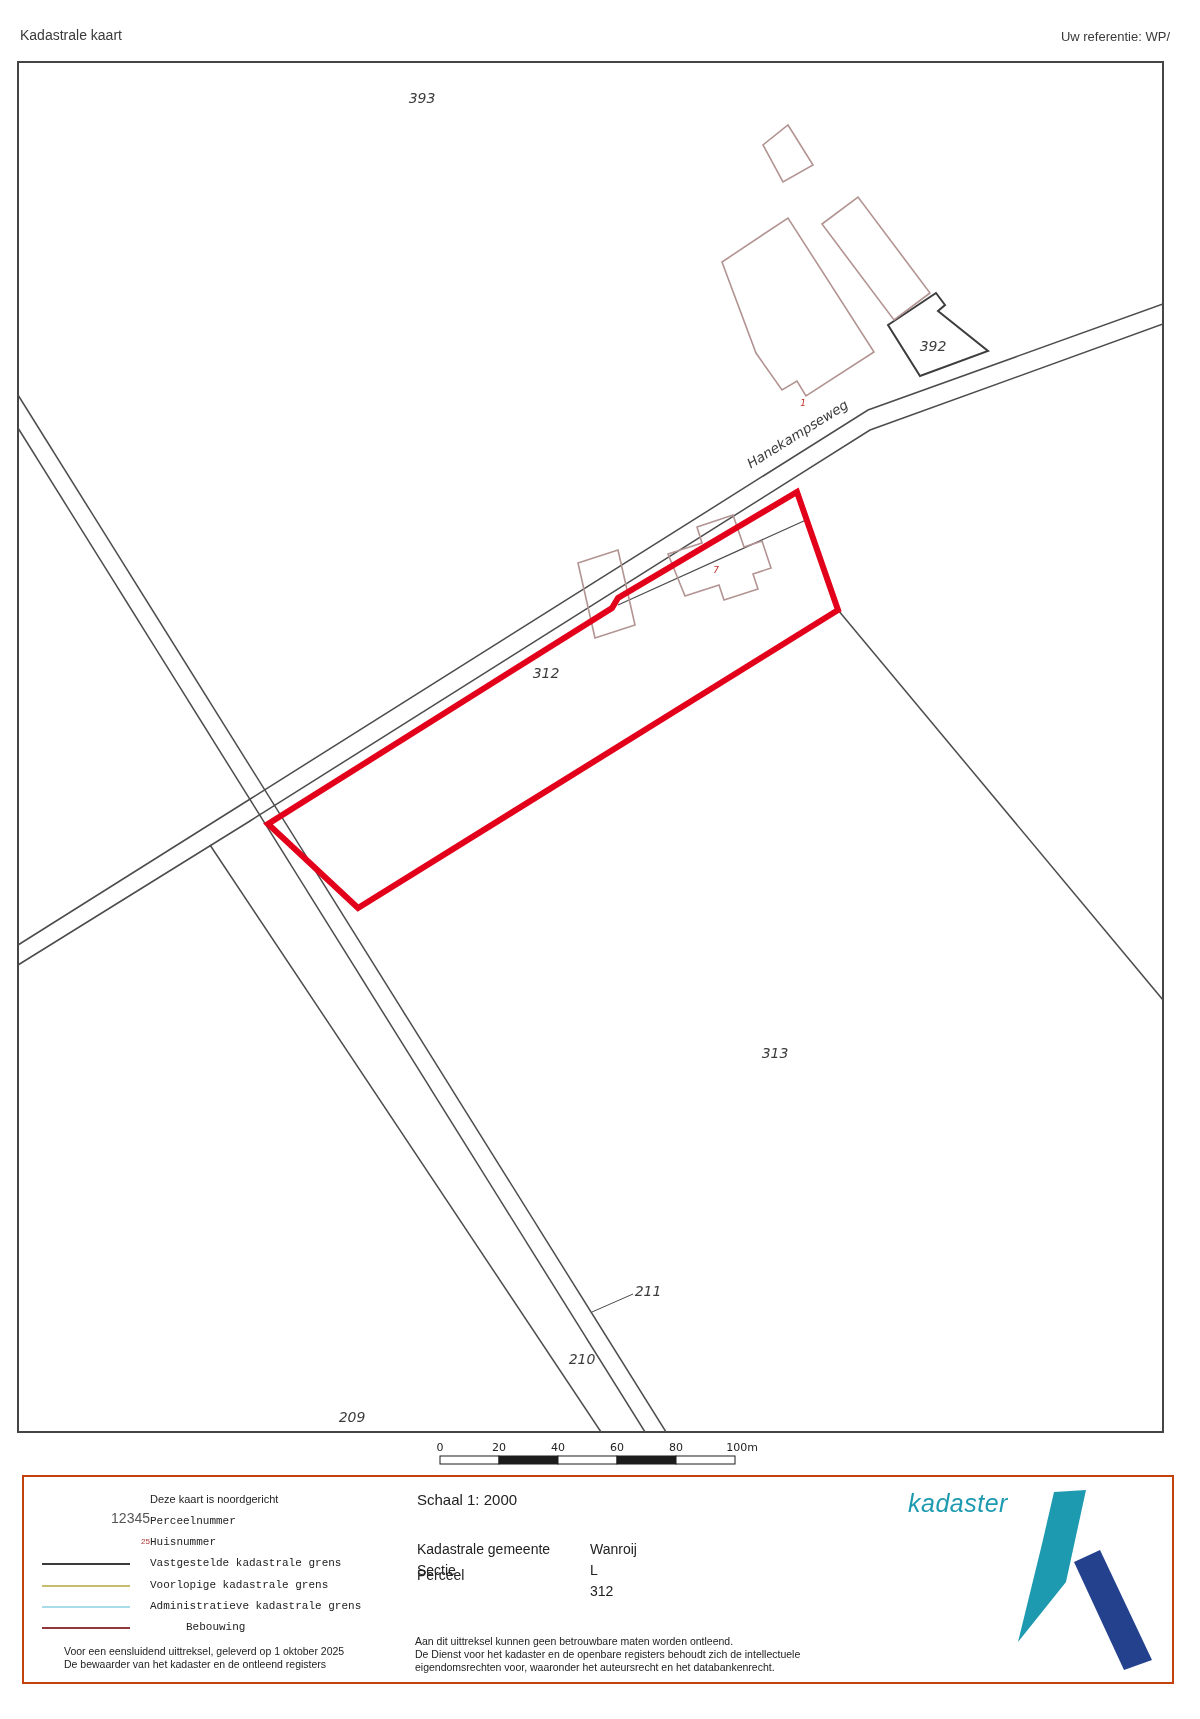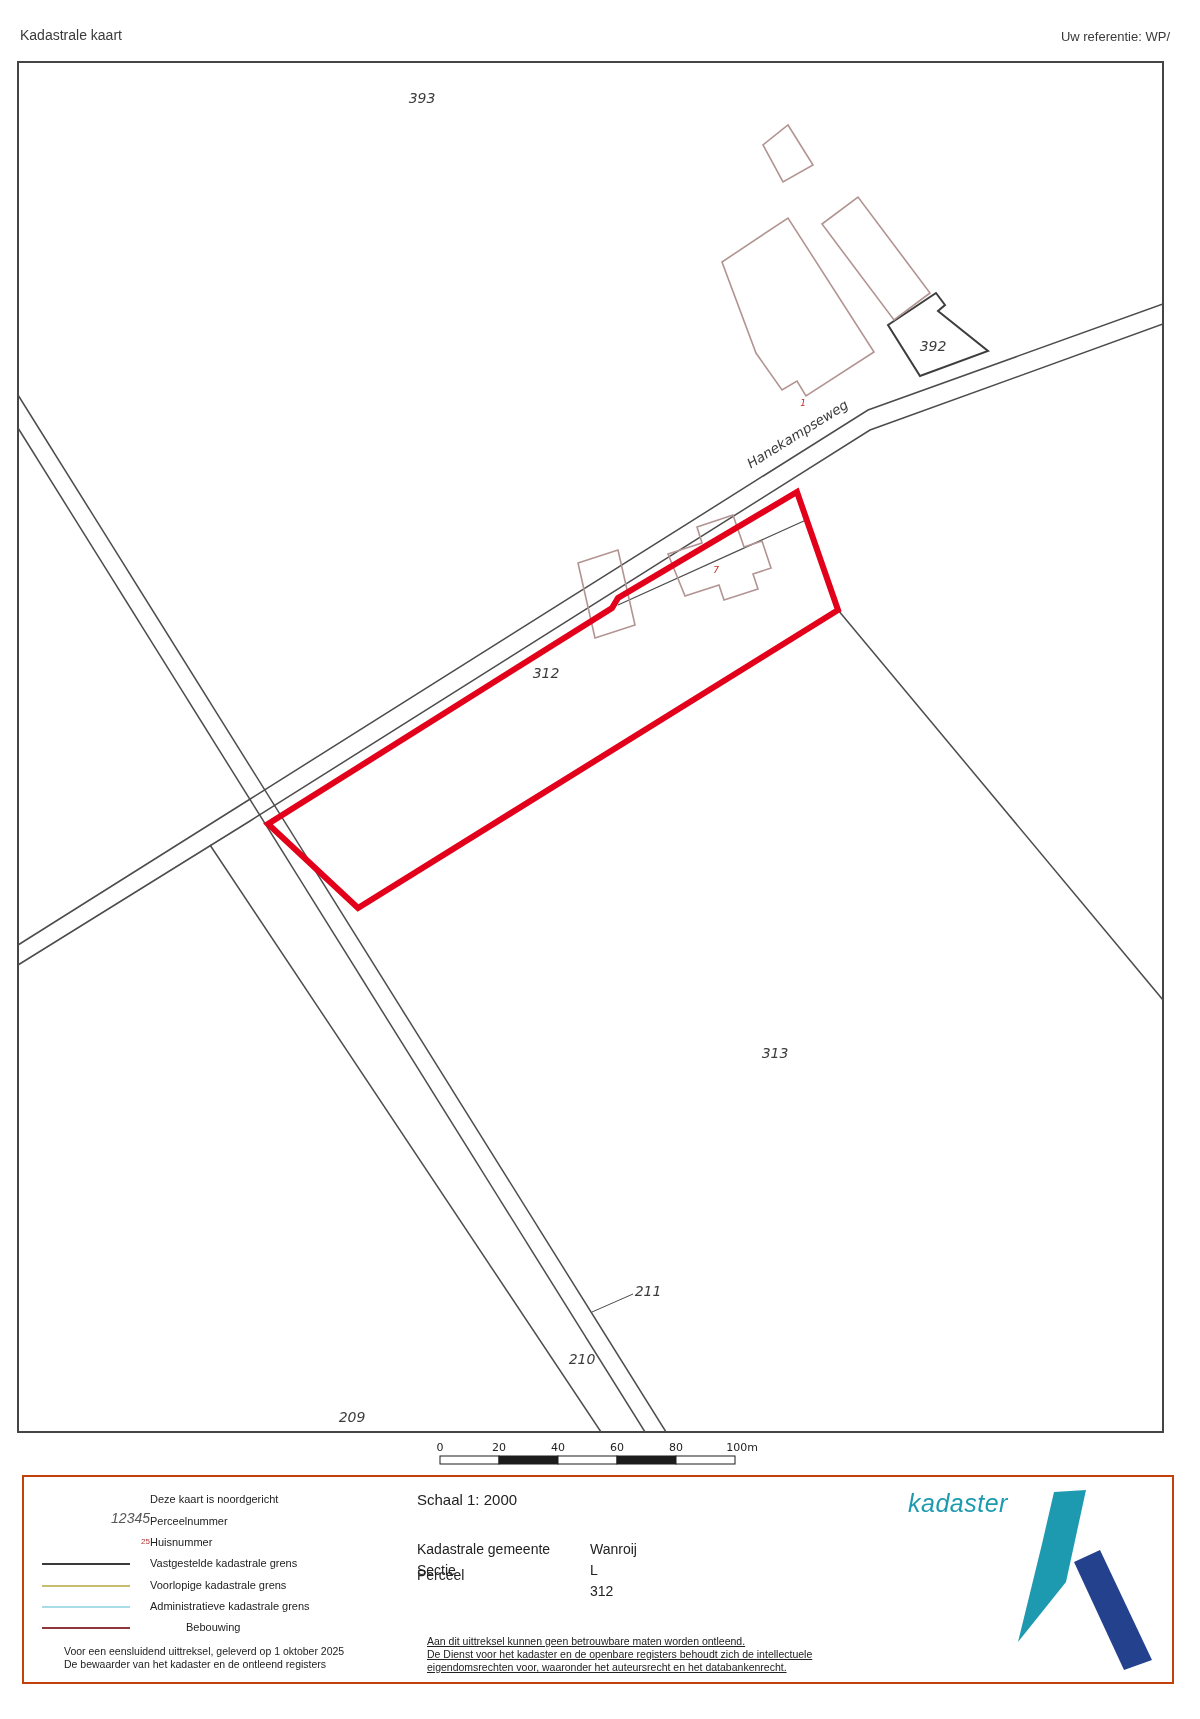--- a/index.html
+++ b/index.html
@@ -8,23 +8,23 @@
   .hdr-ref{position:absolute;right:30px;top:29px;font-size:13px;color:#3a3a3a;}
   svg text{font-family:"DejaVu Sans",sans-serif;}
   .plabel{font-size:14px;font-style:italic;fill:#3c3c3c;}
   .hnum{font-size:9px;font-style:italic;fill:#c03028;}
   .roadlabel{font-size:13.5px;font-style:italic;fill:#3c3c3c;}
   .ticklabel{font-size:11px;fill:#222;}
   
   .legend{position:absolute;left:22px;top:1475px;width:1148px;height:205px;border:2px solid #c2410c;background:#fff;}
   .legend .abs{position:absolute;}
   .l-note{font-size:11px;color:#222;}
-  .l-label{font-size:11px;color:#222;}
+  .l-label{font-size:11px;color:#222;font-family:Liberation Mono, monospace;}
   .l-sym-block{left:20px;width:106px;text-align:right;}
-  .sym-perceel{font-size:14px;font-style:italic;color:#555;}
+  .sym-perceel{font-size:14px;color:#555;}
   .sym-huis{font-size:8px;color:#b03535;}
   .swatch{left:18px;width:88px;height:2px;}
   .sw-0{background:#3a3a3a;}
   .sw-1{background:#c6bd6e;}
   .sw-2{background:#a8dce8;}
   .sw-3{background:#90373b;}
   .l-footer{font-size:10.5px;color:#222;margin-left:24px;}
   .d-scale{font-size:15px;color:#222;}
   .d-label,.d-value{font-size:14px;color:#222;}
   .d-disc{font-size:10.5px;line-height:13px;color:#222;}
@@ -132,21 +132,21 @@
 
   <div class="abs d-scale" style="left:393px;top:14px;">Schaal 1: 2000</div>
 
   <div class="abs d-label" style="left:393px;top:64px;">Kadastrale gemeente</div>
   <div class="abs d-value" style="left:566px;top:64px;">Wanroij</div>
   <div class="abs d-label" style="left:393px;top:85px;">Sectie</div>
   <div class="abs d-value" style="left:566px;top:85px;">L</div>
   <div class="abs d-label" style="left:393px;top:90px;text-align:center;">Perceel</div>
   <div class="abs d-value" style="left:566px;top:106px;">312</div>
 
-  <div class="abs d-disc" style="left:403px;top:158px;text-decoration:underline;">
+  <div class="abs d-disc" style="left:391px;top:158px;">
     <div>Aan dit uittreksel kunnen geen betrouwbare maten worden ontleend.</div>
     <div>De Dienst voor het kadaster en de openbare registers behoudt zich de intellectuele</div>
     <div>eigendomsrechten voor, waaronder het auteursrecht en het databankenrecht.</div>
   </div>
 
   <div class="abs logo-text" style="left:872px;top:12px;">kadaster</div>
   <svg class="abs" style="left:985px;top:8px;" width="172" height="192" viewBox="1007 1483 172 192" xmlns="http://www.w3.org/2000/svg">
     <polygon points="1052,1490 1084,1488 1064,1580 1016,1640 1040,1542" fill="#1e9ab0"></polygon>
     <polygon points="1072,1560 1098,1548 1150,1658 1122,1668" fill="#24418e"></polygon>
   </svg>

